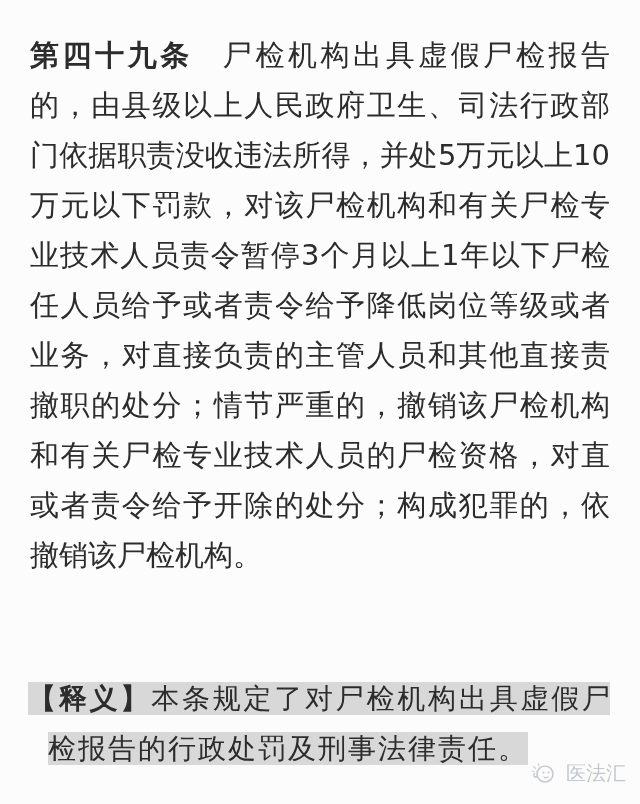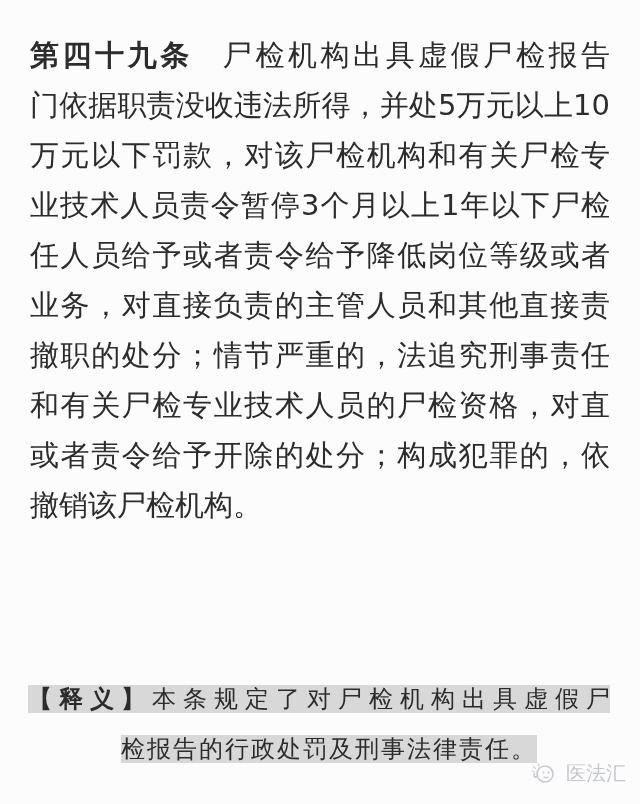--- a/index.html
+++ b/index.html
@@ -43,34 +43,34 @@
   }
   .first-line-rest {
     margin-left: 30px;
   }
   
   .interpretation {
     position: absolute;
     top: 674px;
     left: 8px;
     width: 602px;
-    font-size: 24px;
+    font-size: 28px;
     line-height: 50px;
     color: #2c2c2c;
   }
   .sy-line1 {
     height: 50px;
     padding-left: 20px;
     text-align: justify;
     text-align-last: justify;
     white-space: nowrap;
   }
   .sy-line2 {
     height: 50px;
-    text-align: center;
+    text-align: left;
     white-space: nowrap;
     margin-left: 40px;
   }
   .hl {
     background: #d8d8d8;
   }
   .sy-line2 .hl {
     letter-spacing: 2px;
   }
   .sy-label {
@@ -92,26 +92,27 @@
     display: block;
   }
 </style>
 </head>
 <body>
 
 <div class="page">
 
   <div class="article-body">
     <div class="a-line"><span class="article-number">第四十九条</span><span class="first-line-rest">尸检机构出具虚假尸检报告</span></div>
+    <div class="a-line">的，由县级以上人民政府卫生、司法行政部</div>
     <div class="a-line">门依据职责没收违法所得，并处5万元以上10</div>
     <div class="a-line">万元以下罚款，对该尸检机构和有关尸检专</div>
     <div class="a-line">业技术人员责令暂停3个月以上1年以下尸检</div>
     <div class="a-line">任人员给予或者责令给予降低岗位等级或者</div>
     <div class="a-line">业务，对直接负责的主管人员和其他直接责</div>
-    <div class="a-line">撤职的处分；情节严重的，法追究刑事责任</div>
+    <div class="a-line">撤职的处分；情节严重的，撤销该尸检机构</div>
     <div class="a-line">和有关尸检专业技术人员的尸检资格，对直</div>
     <div class="a-line">或者责令给予开除的处分；构成犯罪的，依</div>
     <div class="a-line last">撤销该尸检机构。</div>
   </div>
 
   <div class="interpretation">
     <div class="sy-line1"><span class="hl"><span class="sy-label">【释义】</span><span>本条规定了对尸检机构出具虚假尸</span></span></div>
     <div class="sy-line2"><span class="hl">检报告的行政处罚及刑事法律责任。</span></div>
   </div>
 

